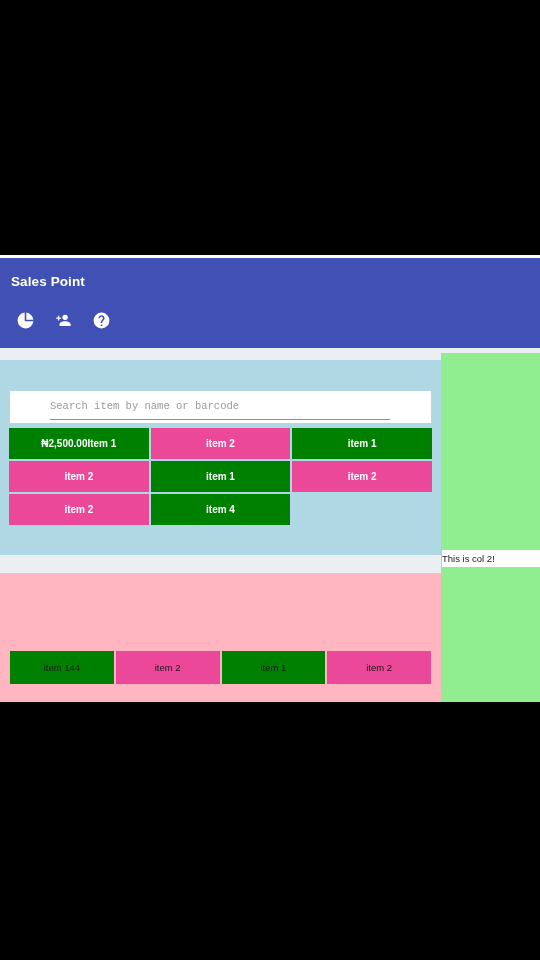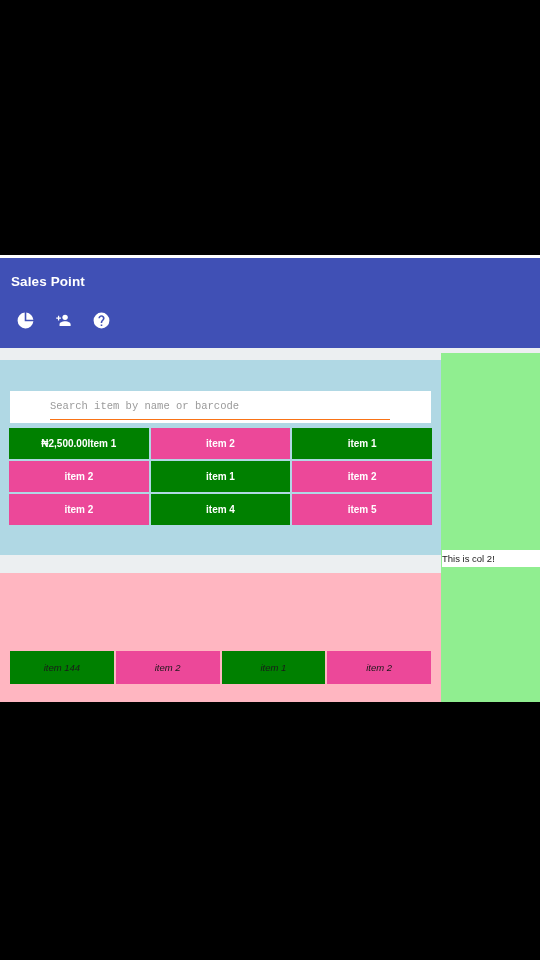--- a/index.html
+++ b/index.html
@@ -174,21 +174,20 @@
     align-items: center;
     justify-content: center;
     color: #1a1a1a;
     font-size: 9.5px;
     font-weight: normal;
     box-sizing: border-box;
     text-align: left;
     overflow: hidden;
     white-space: nowrap;
     cursor: pointer;
-    font-style: italic;
   }
 
   
   .col2 {
     position: absolute;
     left: 441px;
     top: 98px;
     width: 99px;
     height: 349px;
     background: #90ee90;
@@ -250,21 +249,20 @@
         </div>
         <div class="item-grid" id="item-grid">
             <div class="item-tile tile-green">₦2,500.00Item 1</div>
             <div class="item-tile tile-blue">item 2</div>
             <div class="item-tile tile-green">item 1</div>
             <div class="item-tile tile-blue">item 2</div>
             <div class="item-tile tile-green">item 1</div>
             <div class="item-tile tile-blue">item 2</div>
             <div class="item-tile tile-blue">item 2</div>
             <div class="item-tile tile-green">item 4</div>
-            <div class="item-tile tile-blue">item 5</div>
           </div>
       </div>
 
       <div class="panel-cart">
         <div class="cart-row" id="cart-row">
             <div class="cart-tile tile-green">item 144</div>
             <div class="cart-tile tile-blue">item 2</div>
             <div class="cart-tile tile-green">item 1</div>
             <div class="cart-tile tile-blue">item 2</div>
           </div>

